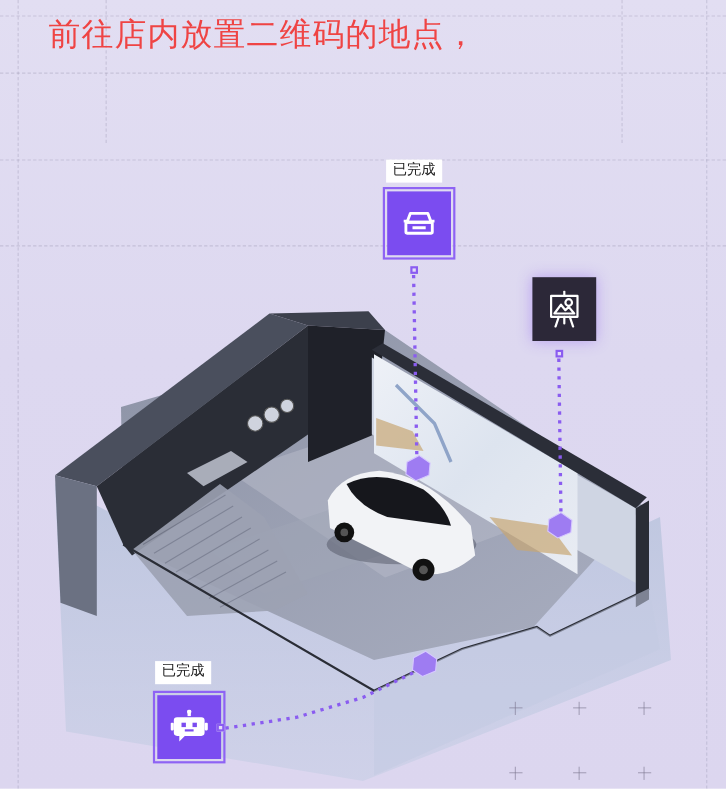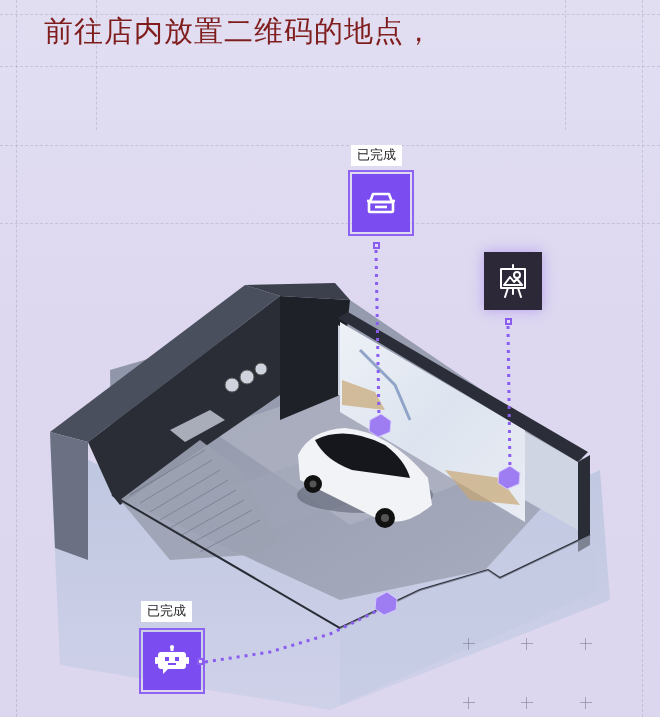--- a/index.html
+++ b/index.html
@@ -7,21 +7,21 @@
   body {
     position: relative;
     background: linear-gradient(180deg, #e2def2 0%, #ddd8f0 45%, #dcd6ef 100%);
     font-family: "DejaVu Sans", "Liberation Sans", sans-serif;
   }
   .grid-line-h { position: absolute; left: 0; width: 660px; height: 0; border-top: 1px dashed rgba(150,145,175,0.35); }
   .grid-line-v { position: absolute; top: 0; height: 717px; width: 0; border-left: 1px dashed rgba(150,145,175,0.35); }
 
   .title {
     position: absolute; left: 44px; top: 10px;
-    font-size: 29px; line-height: 43px; color: #7f1d1d;
+    font-size: 29px; line-height: 43px; color: #ef4444;
     letter-spacing: 1px;
   }
   .title div { white-space: nowrap; }
 
   
   .scene { position: absolute; left: 0; top: 0; width: 660px; height: 717px; }
 
   .badge {
     position: absolute; background: #ffffff; color: #222;
     font-size: 13px; line-height: 20px; padding: 0 6px; height: 21px;

